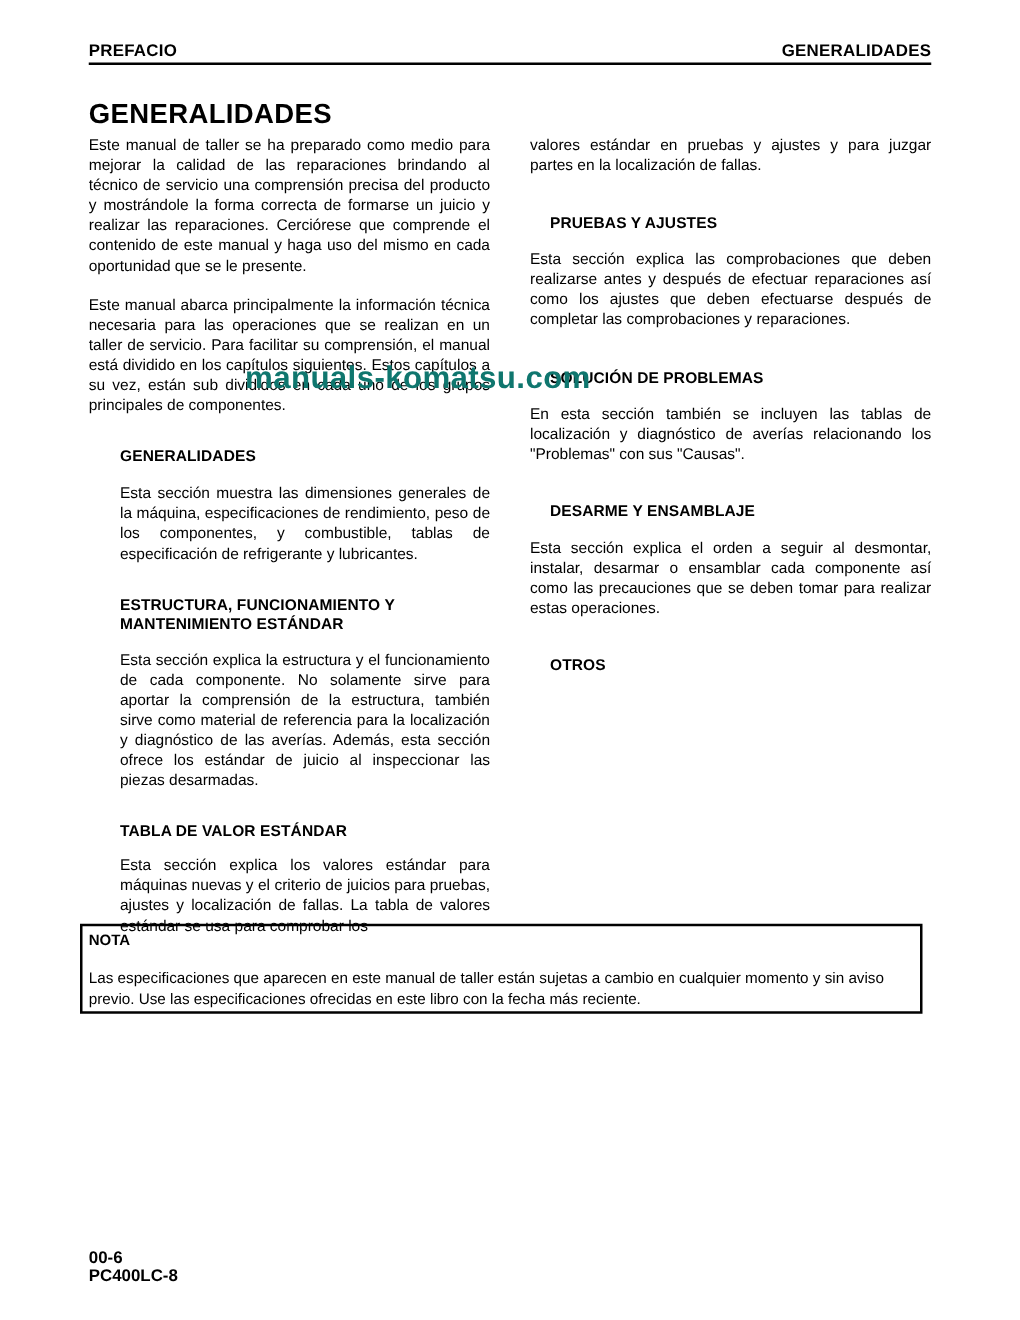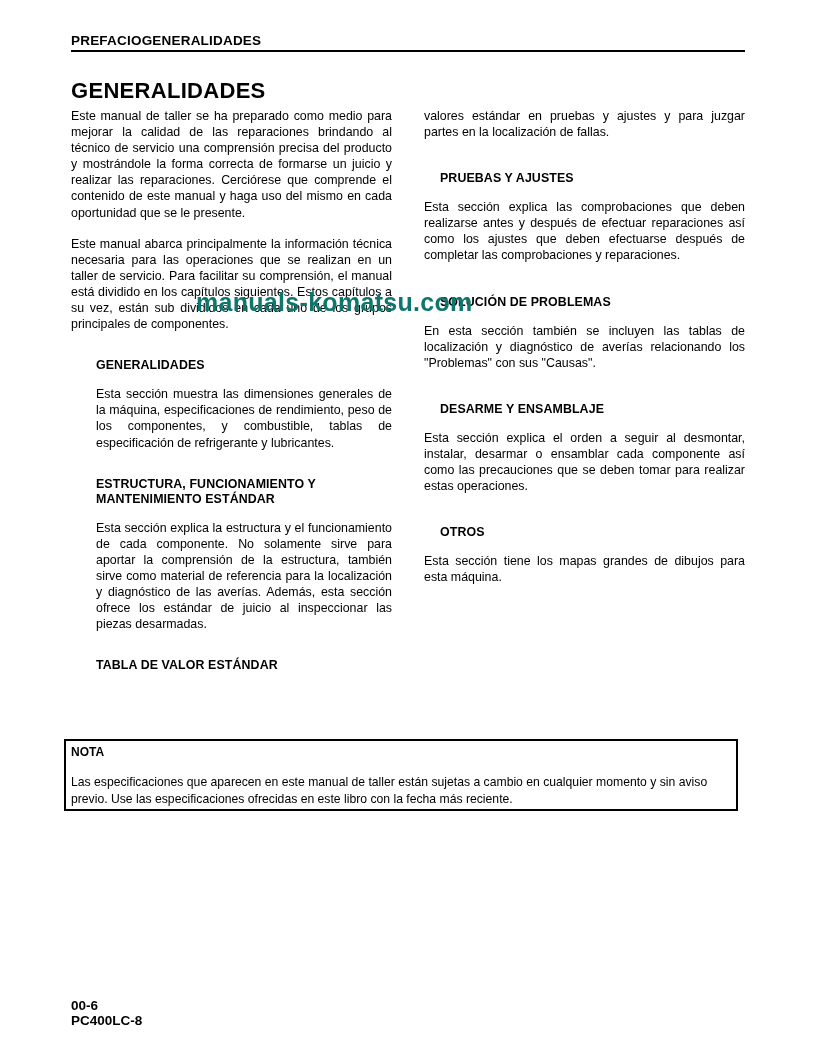--- a/index.html
+++ b/index.html
@@ -21,20 +21,21 @@
     box-sizing: border-box;
   }
 
   
   .running-header {
     position: absolute;
     top: 33px;
     left: 71px;
     width: 674px;
     display: flex;
+    justify-content: space-between;
     align-items: flex-end;
     border-bottom: 2.5px solid #000;
     padding-bottom: 2px;
   }
   .running-header .hdr-left,
   .running-header .hdr-right {
     font-size: 13.5px;
     font-weight: bold;
     letter-spacing: 0.2px;
   }
@@ -175,20 +176,21 @@
 
       <div class="indent-block">
         <h3 class="sec-head">ESTRUCTURA, FUNCIONAMIENTO Y MANTENIMIENTO ESTÁNDAR</h3>
         <p class="body">Esta sección explica la estructura y el funcionamiento de cada componente. No solamente sirve para aportar la comprensión de la estructura, también sirve como material de referencia para la localización y diagnóstico de las averías. Además, esta sección ofrece los estándar de juicio al inspeccionar las piezas desarmadas.</p>
       </div>
 
       <div class="spacer-11"></div>
 
       <div class="indent-block">
         <h3 class="sec-head nogap">TABLA DE VALOR ESTÁNDAR</h3>
+        <p class="body last">Esta sección explica los valores estándar para máquinas nuevas y el criterio de juicios para pruebas, ajustes y localización de fallas. La tabla de valores estándar se usa para comprobar los</p>
       </div>
 
     </div>
 
     <div class="col right">
 
       <p class="body">valores estándar en pruebas y ajustes y para juzgar partes en la localización de fallas.</p>
 
       <div class="spacer-16"></div>
 
@@ -208,21 +210,20 @@
 
       <div>
         <h3 class="sec-head">DESARME Y ENSAMBLAJE</h3>
         <p class="body">Esta sección explica el orden a seguir al desmontar, instalar, desarmar o ensamblar cada componente así como las precauciones que se deben tomar para realizar estas operaciones.</p>
       </div>
 
       <div class="spacer-16"></div>
 
       <div>
         <h3 class="sec-head">OTROS</h3>
-        <p class="body last">Esta sección tiene los mapas grandes de dibujos para esta máquina.</p>
       </div>
 
     </div>
   </div>
 
   <div class="watermark">manuals-komatsu.com</div>
 
   <div class="nota-box">
     <div class="nota-title">NOTA</div>
     <p class="nota-body">Las especificaciones que aparecen en este manual de taller están sujetas a cambio en cualquier momento y sin aviso previo. Use las especificaciones ofrecidas en este libro con la fecha más reciente.</p>

